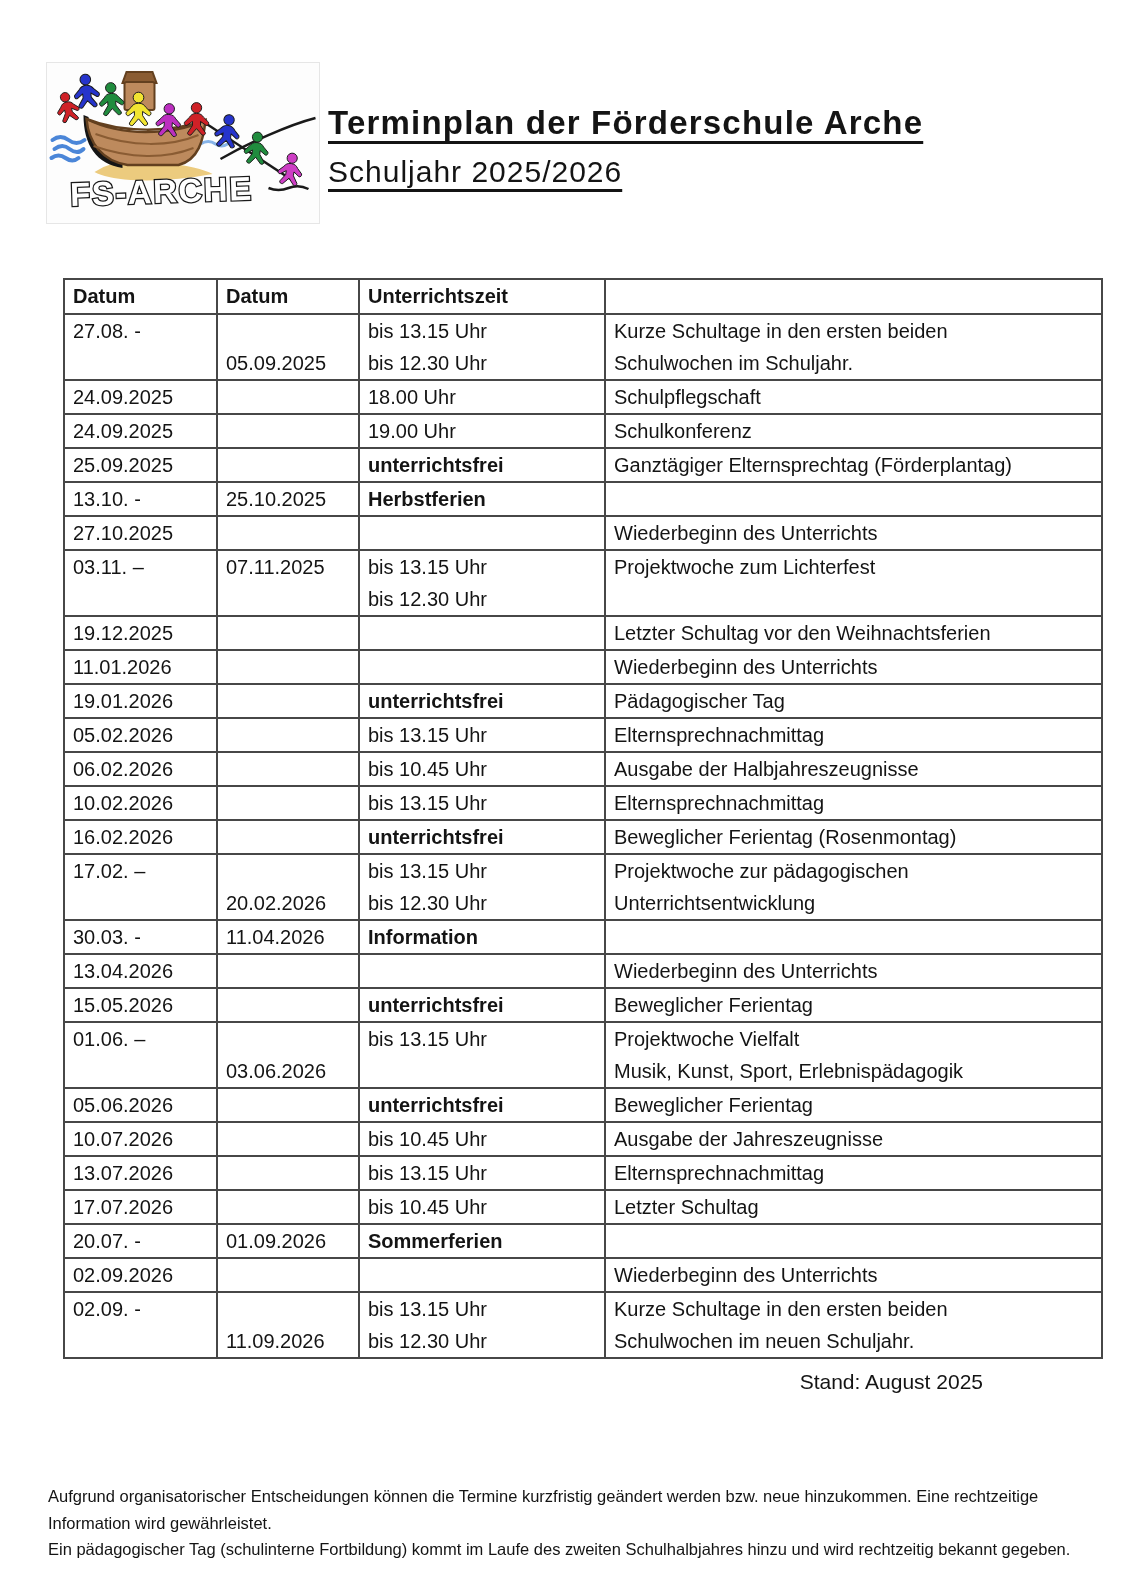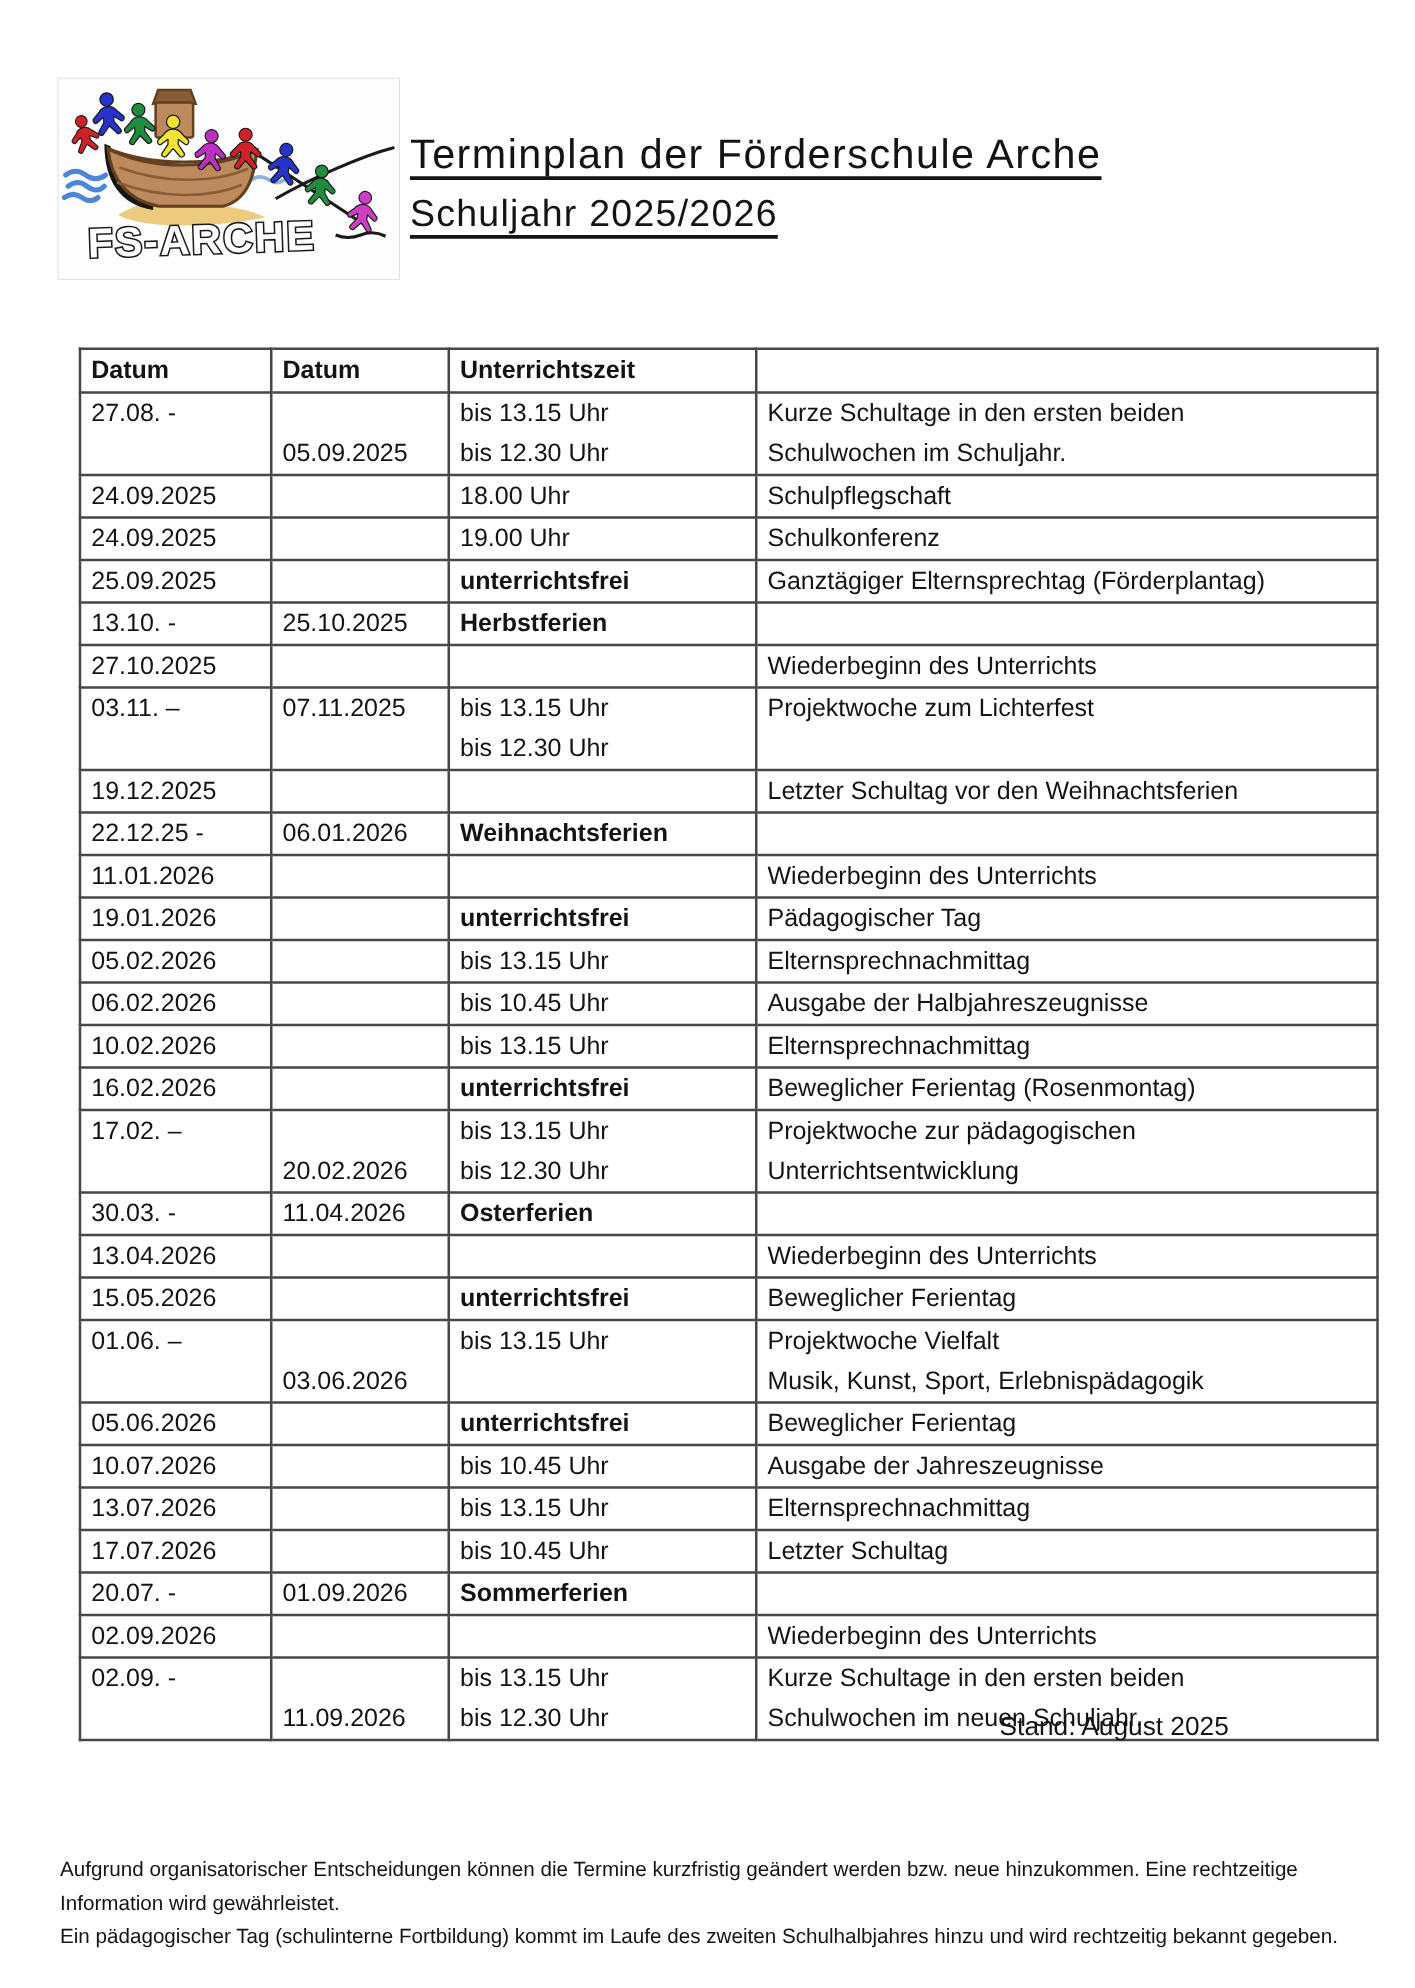--- a/index.html
+++ b/index.html
@@ -9,21 +9,21 @@
   }
   
   .logo-box{
     position:absolute;left:46px;top:62px;width:274px;height:162px;
     background:#fdfdfd;border:1px solid #e6e6e6;box-sizing:border-box;
   }
   .logo-box svg{display:block;width:100%;height:100%;}
   
   .titles{position:absolute;left:328px;top:104px;}
   .page-title{
-    font-size:33px;font-weight:normal;letter-spacing:1.2px;
+    font-size:33px;font-weight:bold;letter-spacing:1.2px;
     text-decoration:underline;text-decoration-thickness:3px;text-underline-offset:7px;
     white-space:nowrap;
     text-align:right;
   }
   .page-subtitle{
     margin-top:13px;font-size:30px;font-weight:normal;letter-spacing:1px;
     text-decoration:underline;text-decoration-thickness:3px;text-underline-offset:7px;
     white-space:nowrap;
   }
   
@@ -244,34 +244,20 @@
           </td>
           <td>
             <div class="ln"></div>
           </td>
           <td>
             <div class="ln">Letzter Schultag vor den Weihnachtsferien</div>
           </td>
         </tr>
         <tr>
           <td>
-            <div class="ln">22.12.25 -</div>
-          </td>
-          <td>
-            <div class="ln">06.01.2026</div>
-          </td>
-          <td class="bold">
-            <div class="ln">Weihnachtsferien</div>
-          </td>
-          <td>
-            <div class="ln"></div>
-          </td>
-        </tr>
-        <tr>
-          <td>
             <div class="ln">11.01.2026</div>
           </td>
           <td>
             <div class="ln"></div>
           </td>
           <td>
             <div class="ln"></div>
           </td>
           <td>
             <div class="ln">Wiederbeginn des Unterrichts</div>
@@ -366,21 +352,21 @@
           </td>
         </tr>
         <tr>
           <td>
             <div class="ln">30.03. -</div>
           </td>
           <td>
             <div class="ln">11.04.2026</div>
           </td>
           <td class="bold">
-            <div class="ln">Osterferien</div>
+            <div class="ln">Information</div>
           </td>
           <td>
             <div class="ln"></div>
           </td>
         </tr>
         <tr>
           <td>
             <div class="ln">13.04.2026</div>
           </td>
           <td>

